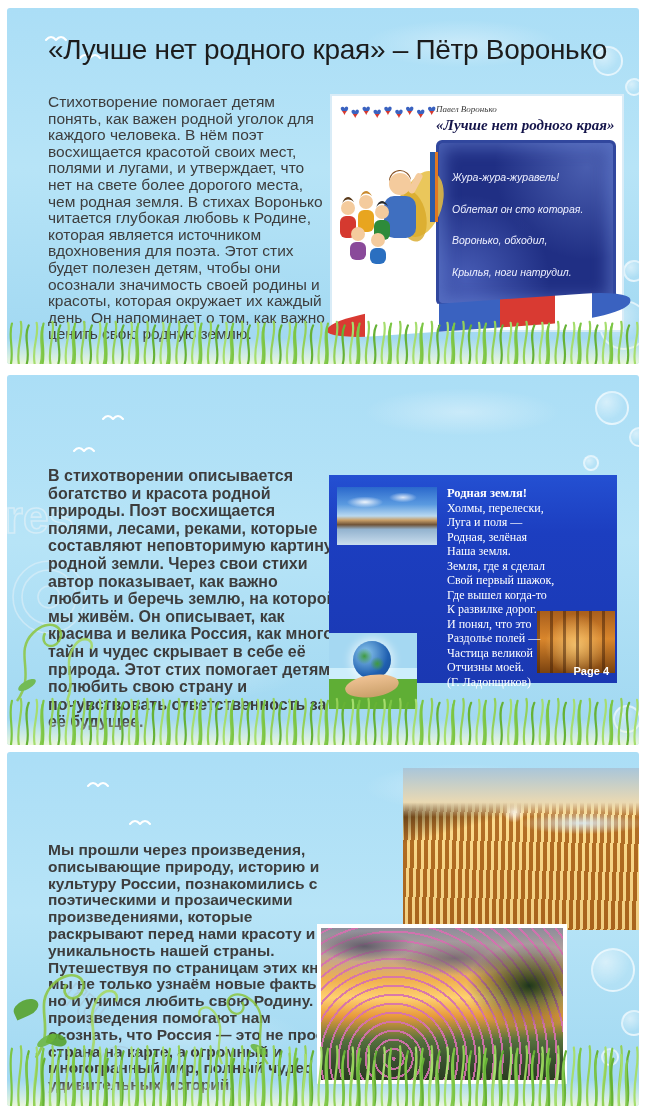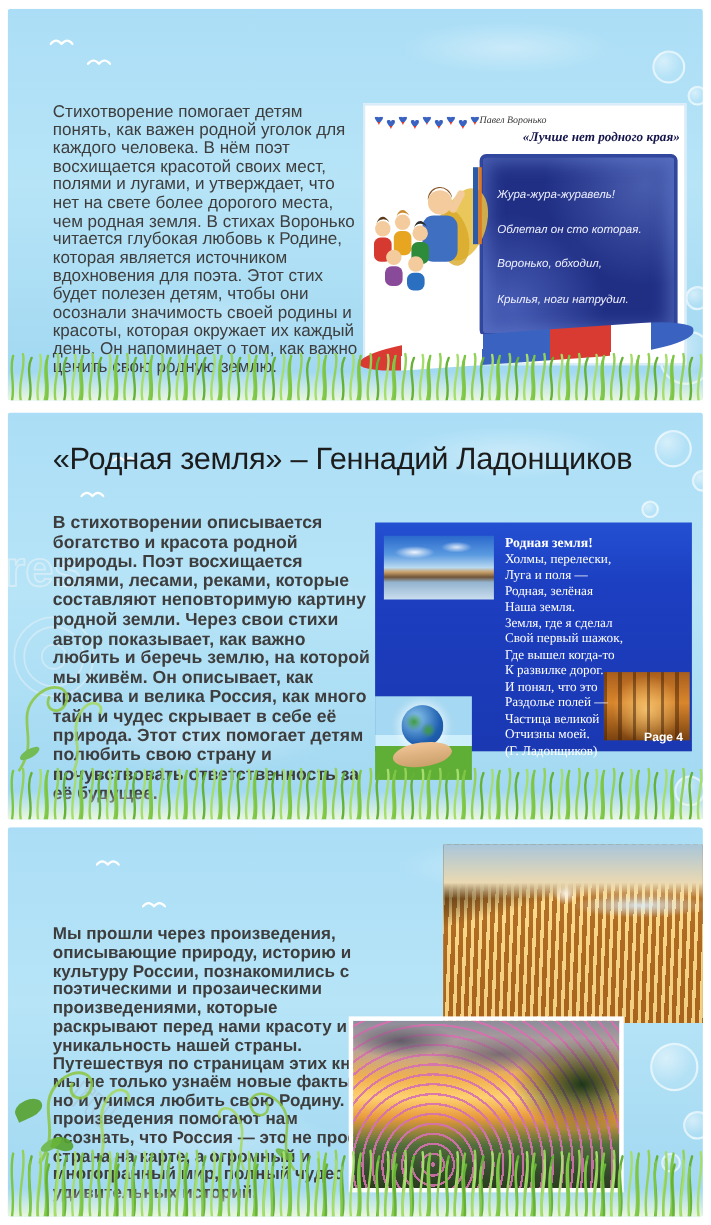--- a/index.html
+++ b/index.html
@@ -30,23 +30,23 @@
   .grass-glow{position:absolute;left:0;bottom:0;width:100%;height:26px;z-index:6;
     background:linear-gradient(0deg,#eaf7dd 0%,rgba(234,247,221,0) 100%);}
   .wm{position:absolute;z-index:2;}
   .curls{position:absolute;z-index:6;}
 
   
   .poem-card1{position:absolute;left:323px;top:86px;width:294px;height:238px;z-index:5;
     background:#ffffff;border:2px solid #d9ecf7;box-sizing:border-box;}
   .pc1-author{position:absolute;left:104px;top:8px;width:182px;text-align:left;
     font-family:"Liberation Serif",serif;font-style:italic;font-size:9px;color:#3a3a3a;}
-  .pc1-title{position:absolute;left:104px;top:21px;width:182px;text-align:right;
+  .pc1-title{position:absolute;left:104px;top:21px;width:182px;text-align:left;
     font-family:"Liberation Serif",serif;font-style:italic;font-weight:bold;
-    font-size:12px;color:#14144a;}
+    font-size:15px;color:#14144a;}
   .pc1-frame{position:absolute;left:104px;top:44px;width:180px;height:166px;box-sizing:border-box;
     background:
       radial-gradient(circle at 15% 85%, rgba(130,160,255,.4), transparent 42%),
       radial-gradient(circle at 85% 15%, rgba(150,180,255,.35), transparent 46%),
       #202f84;
     border:3px solid #31479e;border-radius:6px;
     box-shadow:inset 0 0 16px 5px rgba(125,155,235,.45);
     padding:11px 8px 0 13px;}
   .pc1-frame .line{font-family:Liberation Sans, sans-serif;font-style:italic;
     font-size:10.5px;line-height:15.5px;color:#eef0ff;margin-top:16px;}
@@ -61,21 +61,21 @@
     .heart:nth-child(2n){color:transparent;}
   }
   .pc1-art{position:absolute;left:2px;top:42px;z-index:1;}
   .pc1-ribbon{position:absolute;left:-6px;bottom:1px;width:105%;height:28px;z-index:3;
     background:linear-gradient(95deg,#d93a32 0 13%,#ffffff 13% 37%,#3a62c0 37% 57%,
                #d93a32 57% 75%,#ffffff 75% 87%,#3a62c0 87%);
     border-radius:50% 20% 40% 20% / 90% 40% 80% 40%;
     transform:rotate(-4deg);}
 
   
-  .poem-card2{position:absolute;left:334px;top:100px;width:288px;height:208px;z-index:4;
+  .poem-card2{position:absolute;left:322px;top:100px;width:288px;height:208px;z-index:4;
     background:linear-gradient(180deg,#2450d2 0%,#1c3ec0 28%,#1a38b2 100%);}
   .pc2-photo{position:absolute;left:8px;top:12px;width:100px;height:58px;
     background:
       radial-gradient(ellipse 26px 8px at 28% 26%, rgba(255,255,255,.9), transparent 70%),
       radial-gradient(ellipse 20px 7px at 66% 18%, rgba(255,255,255,.8), transparent 70%),
       linear-gradient(180deg,#2a68cc 0%,#5a9ae0 30%,#b9d9f0 50%,#c9a069 57%,#6f5338 65%,#93b3cf 73%,#cadeee 100%);}
   .pc2-text{position:absolute;left:118px;top:11px;z-index:2;
     font-family:"Liberation Serif",serif;font-size:12px;line-height:14.5px;color:#ffffff;}
   .pc2-title{font-weight:bold;font-size:12.5px;}
   .pc2-globe{position:absolute;left:0px;top:158px;width:88px;height:76px;overflow:hidden;
@@ -146,20 +146,21 @@
     </svg>
   <svg class="gull" style="left:72px;top:44px" width="22" height="8">
       <use href="#gull-shape"></use>
     </svg>
   <div class="bubble" style="left:586px;top:38px;width:26px;height:26px"></div>
   <div class="bubble" style="left:618px;top:70px;width:14px;height:14px"></div>
   <div class="bubble" style="left:552px;top:262px;width:30px;height:30px"></div>
   <div class="bubble" style="left:592px;top:292px;width:46px;height:46px"></div>
   <div class="bubble" style="left:616px;top:252px;width:18px;height:18px"></div>
 
+  <div class="slide-title">«Лучше нет родного края» – Пётр Воронько</div>
   <div class="body-text">Стихотворение помогает детям понять, как важен родной уголок для каждого человека. В нём поэт восхищается красотой своих мест, полями и лугами, и утверждает, что нет на свете более дорогого места, чем родная земля. В стихах Воронько читается глубокая любовь к Родине, которая является источником вдохновения для поэта. Этот стих будет полезен детям, чтобы они осознали значимость своей родины и красоты, которая окружает их каждый день. Он напоминает о том, как важно ценить свою родную землю.</div>
 
   <div class="poem-card1">
     <div class="garland">
       <span class="heart">♥</span>
         <span class="heart">♥</span>
         <span class="heart">♥</span>
         <span class="heart">♥</span>
         <span class="heart">♥</span>
         <span class="heart">♥</span>
@@ -240,21 +241,20 @@
 
   <svg class="wm" style="left:-6px;top:116px" width="140" height="150">
     <text x="4" y="42" font-size="46" font-weight="bold" font-family="Liberation Sans" fill="none" stroke="#e8f2f8" stroke-width="1.6" opacity="0.6">res</text>
     <g fill="none" stroke="#e8f2f8" opacity="0.5" stroke-width="1.6">
       <circle cx="48" cy="106" r="36"></circle>
         <circle cx="48" cy="106" r="27"></circle>
         <circle cx="48" cy="106" r="11"></circle>
     </g>
   </svg>
 
-  <div class="slide-title">«Родная земля» – Геннадий Ладонщиков</div>
   <div class="body-text">В стихотворении описывается богатство и красота родной природы. Поэт восхищается полями, лесами, реками, которые составляют неповторимую картину родной земли. Через свои стихи автор показывает, как важно любить и беречь землю, на которой мы живём. Он описывает, как красива и велика Россия, как много тайн и чудес скрывает в себе её природа. Этот стих помогает детям полюбить свою страну и почувствовать ответственность за её будущее.</div>
 
   <div class="poem-card2">
     <div class="pc2-photo"></div>
     <div class="pc2-text">
       <div class="pc2-title">Родная земля!</div>
       <div>Холмы, перелески,</div>
       <div>Луга и поля —</div>
       <div>Родная, зелёная</div>
       <div>Наша земля.</div>

